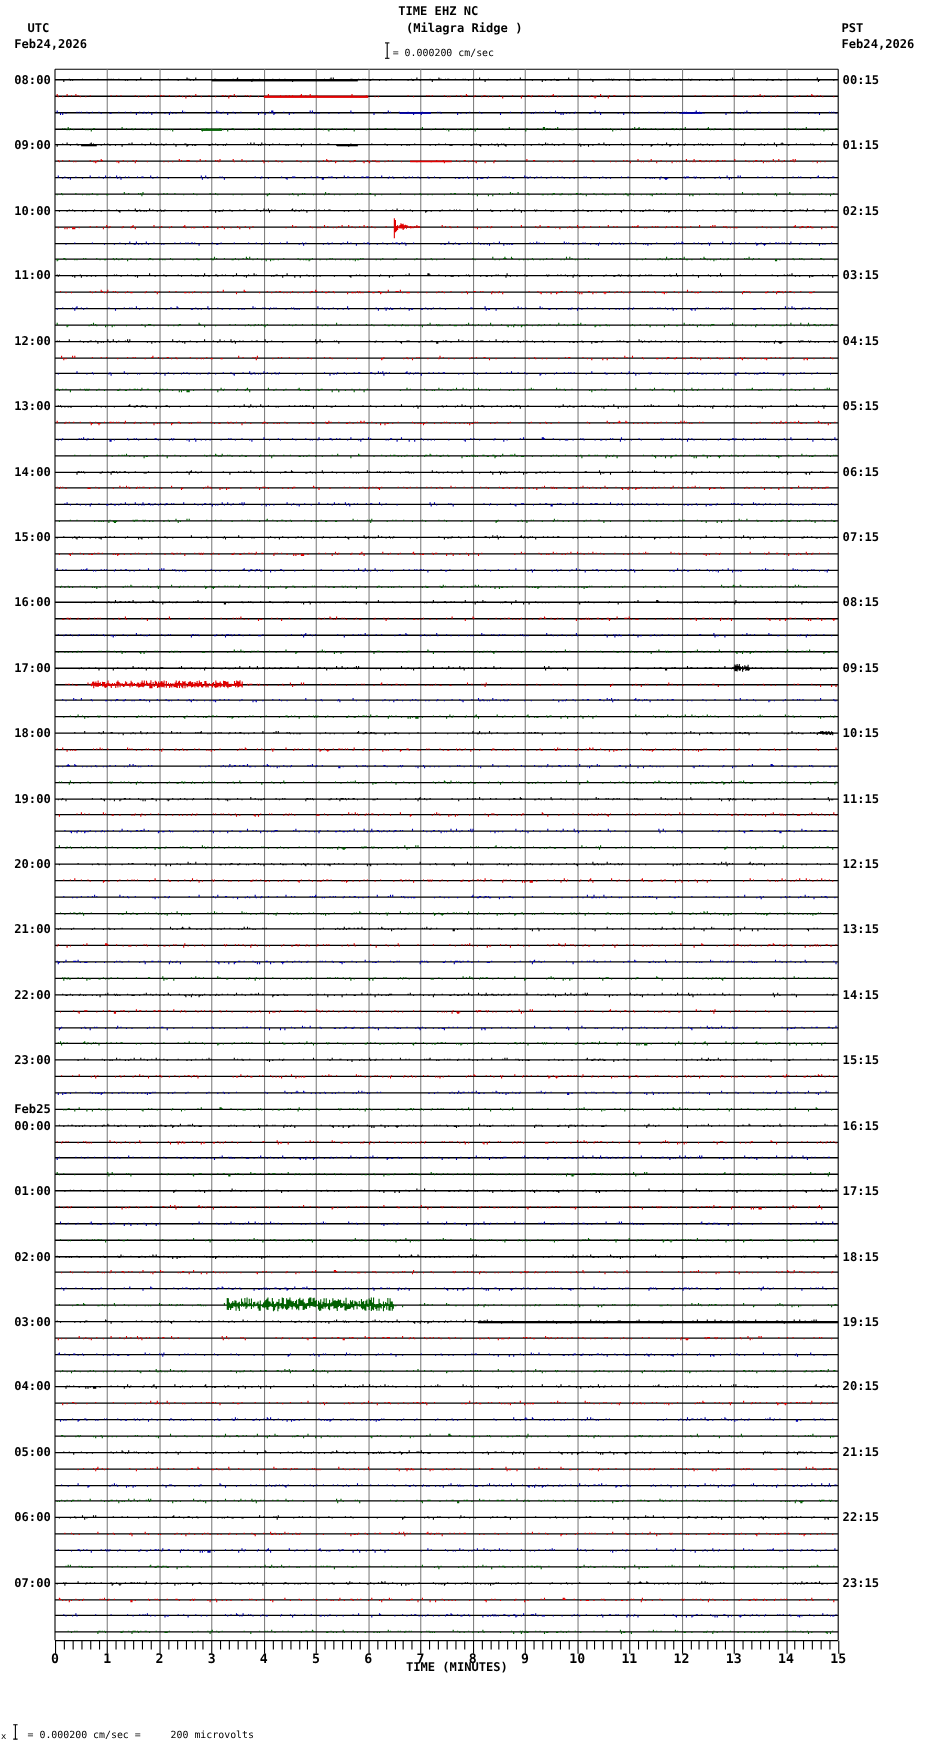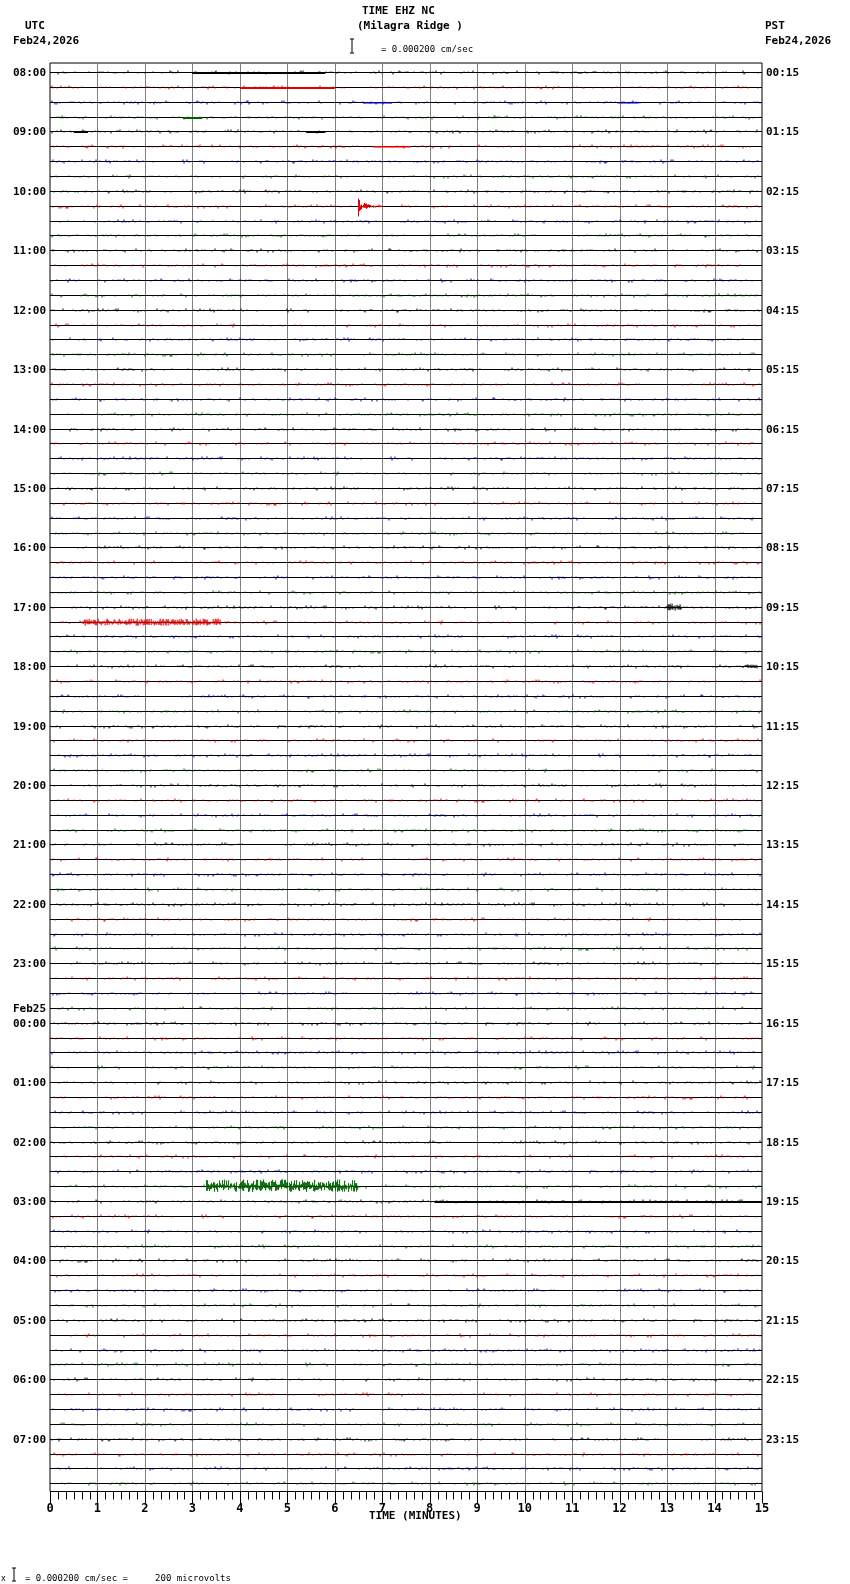--- a/index.html
+++ b/index.html
@@ -6,26 +6,26 @@
   body { width: 850px; height: 1584px; position: relative; overflow: hidden;
          font-family: "DejaVu Sans Mono", "Liberation Mono", monospace; color: #000; }
   .txt { position: absolute; font-size: 11px; line-height: 12px; white-space: pre; font-weight: bold; }
   .small { font-size: 9px; font-weight: normal; }
   #plot { position: absolute; left: 0; top: 0; }
 </style>
 </head>
 <body>
 
 <div class="txt" style="left:362px; top:5px;">TIME EHZ NC</div>
-<div class="txt" style="left:357px; top:20px;">(Milagra Ridge )</div>
+<div class="txt" style="left:369px; top:20px;">(Milagra Ridge )</div>
 <div class="txt" style="left:25px; top:20px;">UTC</div>
 <div class="txt" style="left:13px; top:35px;">Feb24,2026</div>
 <div class="txt" style="left:765px; top:20px;">PST</div>
 <div class="txt" style="left:765px; top:35px;">Feb24,2026</div>
-<div class="txt small" style="left:381px; top:43px;">= 0.000200 cm/sec</div>
+<div class="txt small" style="left:357px; top:43px;">= 0.000200 cm/sec</div>
 
 <svg id="plot" width="850" height="1584" xmlns="http://www.w3.org/2000/svg">
   <g id="scale-bar-top">
     <line x1="352" y1="39" x2="352" y2="53" stroke="#000" stroke-width="1"></line>
     <line x1="350" y1="39" x2="354" y2="39" stroke="#000" stroke-width="1"></line>
     <line x1="350" y1="53" x2="354" y2="53" stroke="#000" stroke-width="1"></line>
   </g>
   <g id="grid">
       <line x1="50" y1="63" x2="762" y2="63" stroke="#000" stroke-width="1"></line>
       <line x1="50" y1="63" x2="50" y2="1491.2250000000001" stroke="#000" stroke-width="1"></line>

